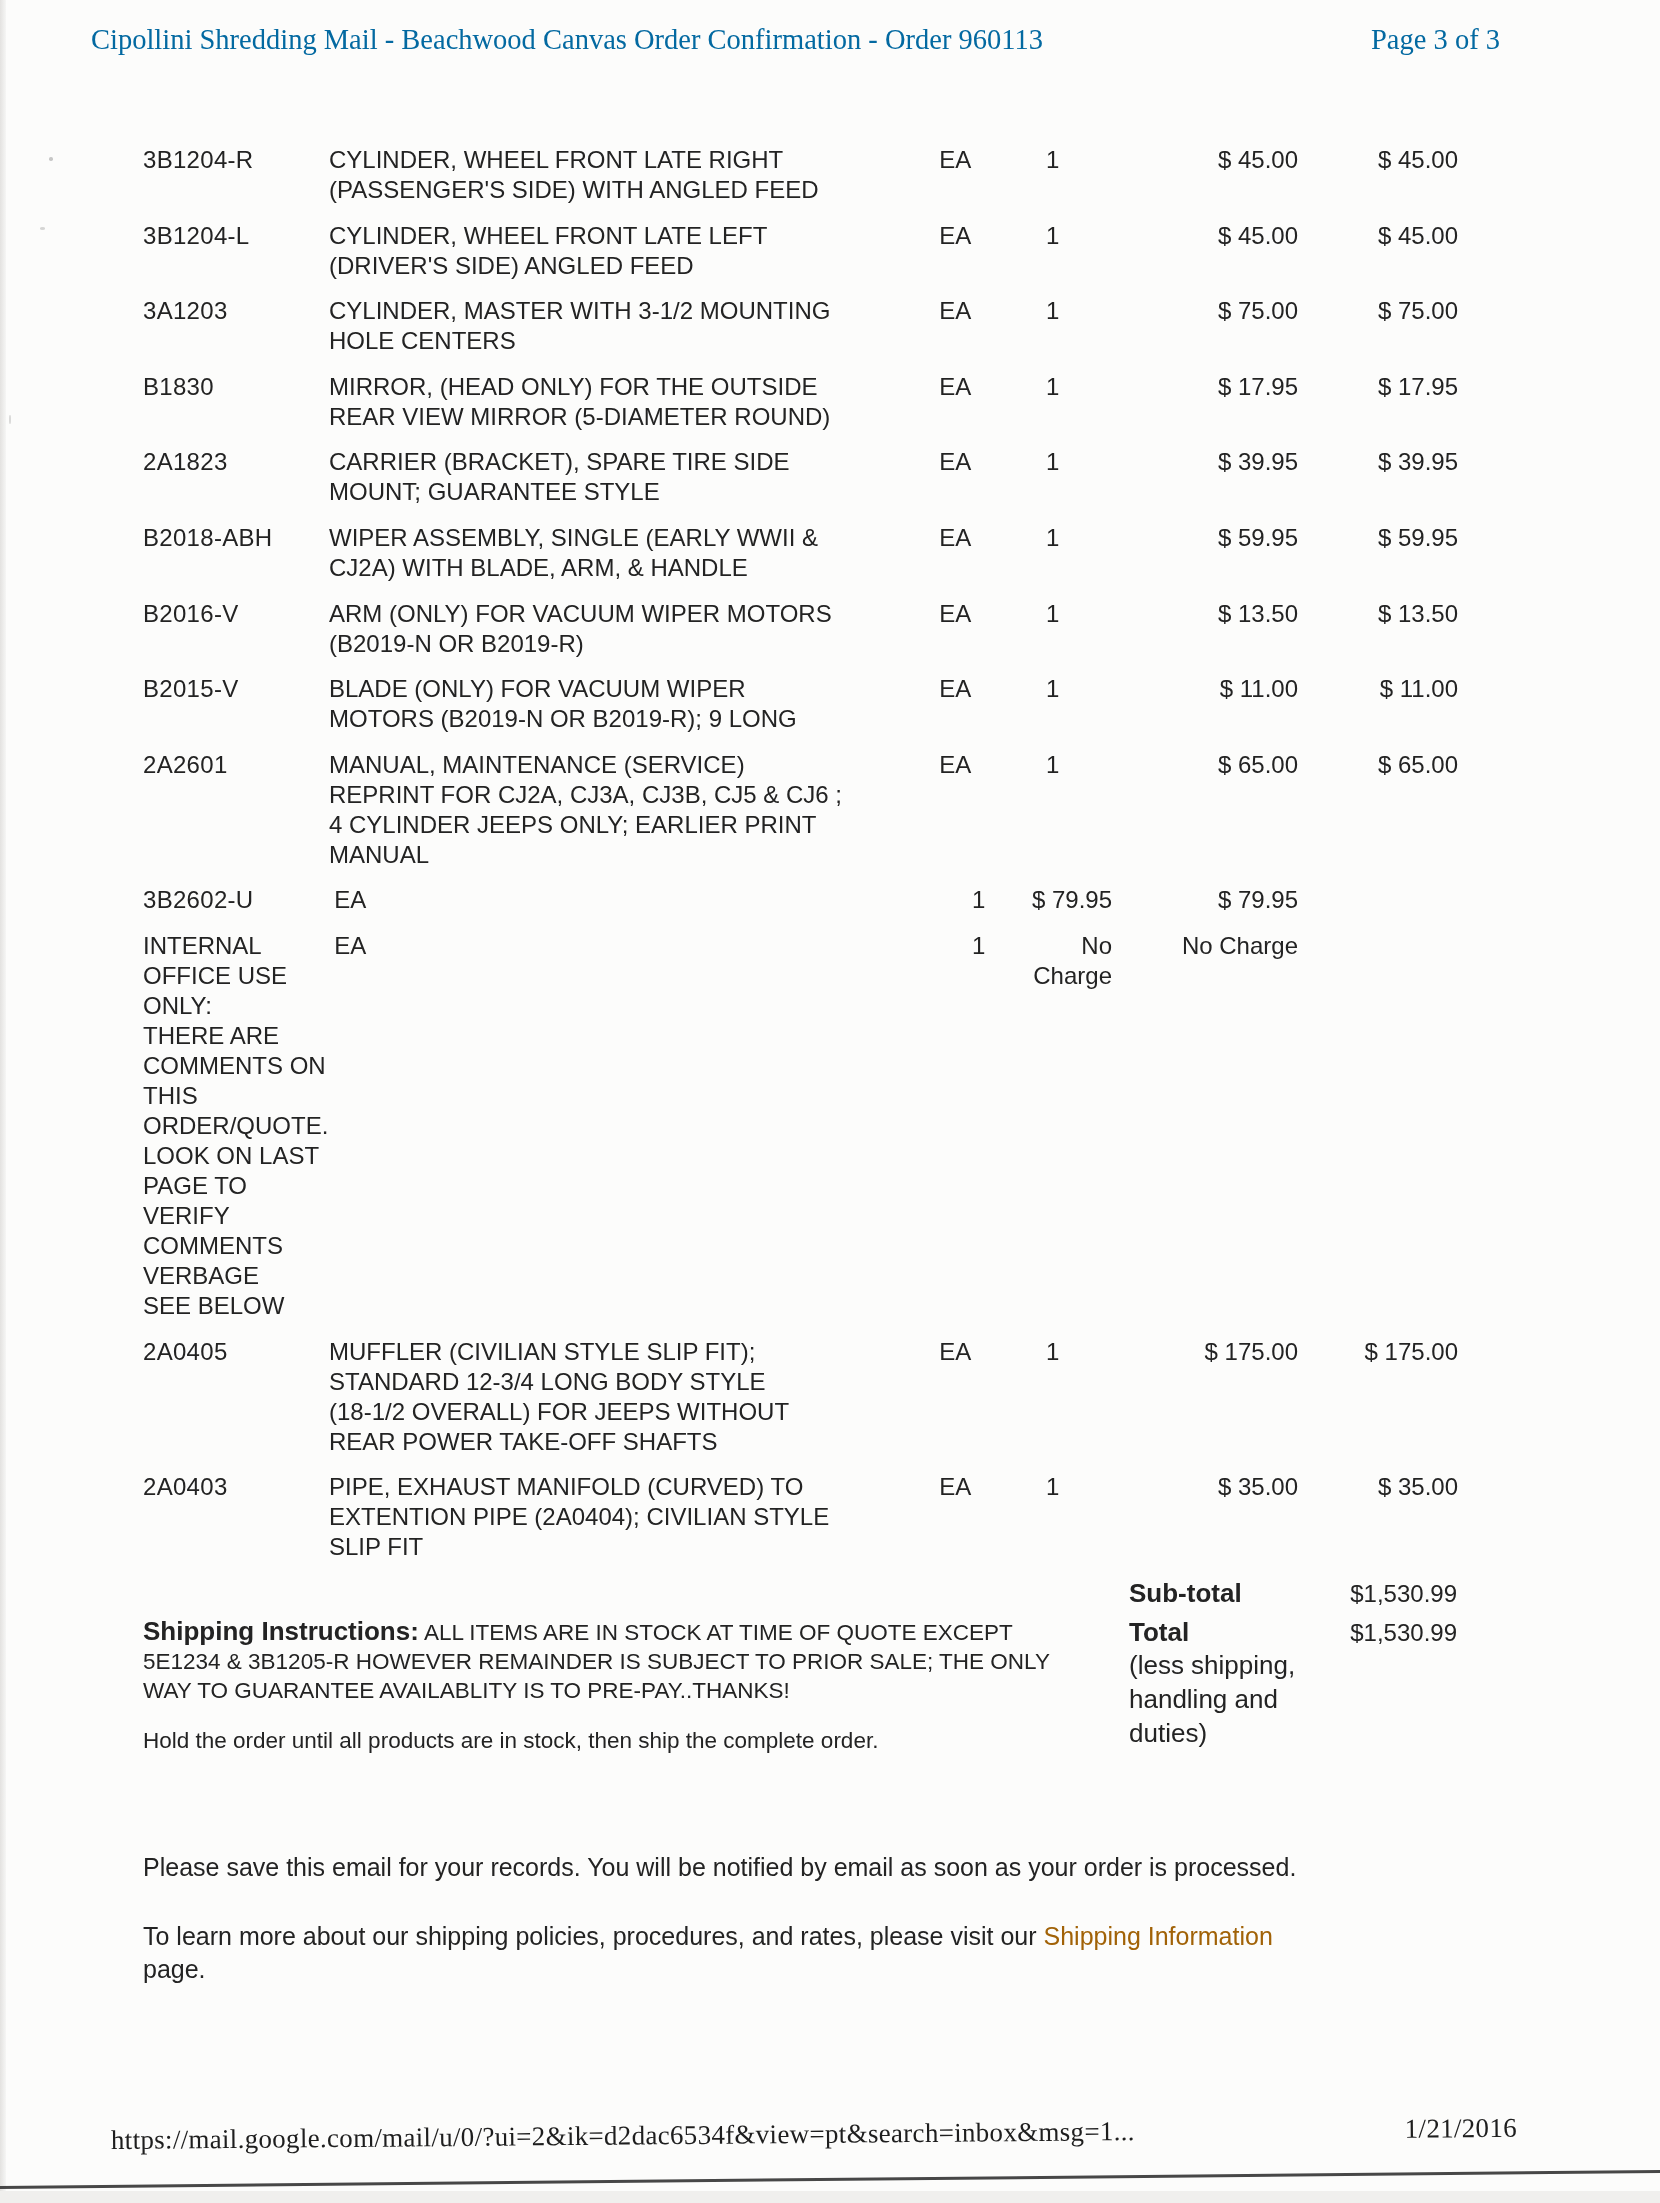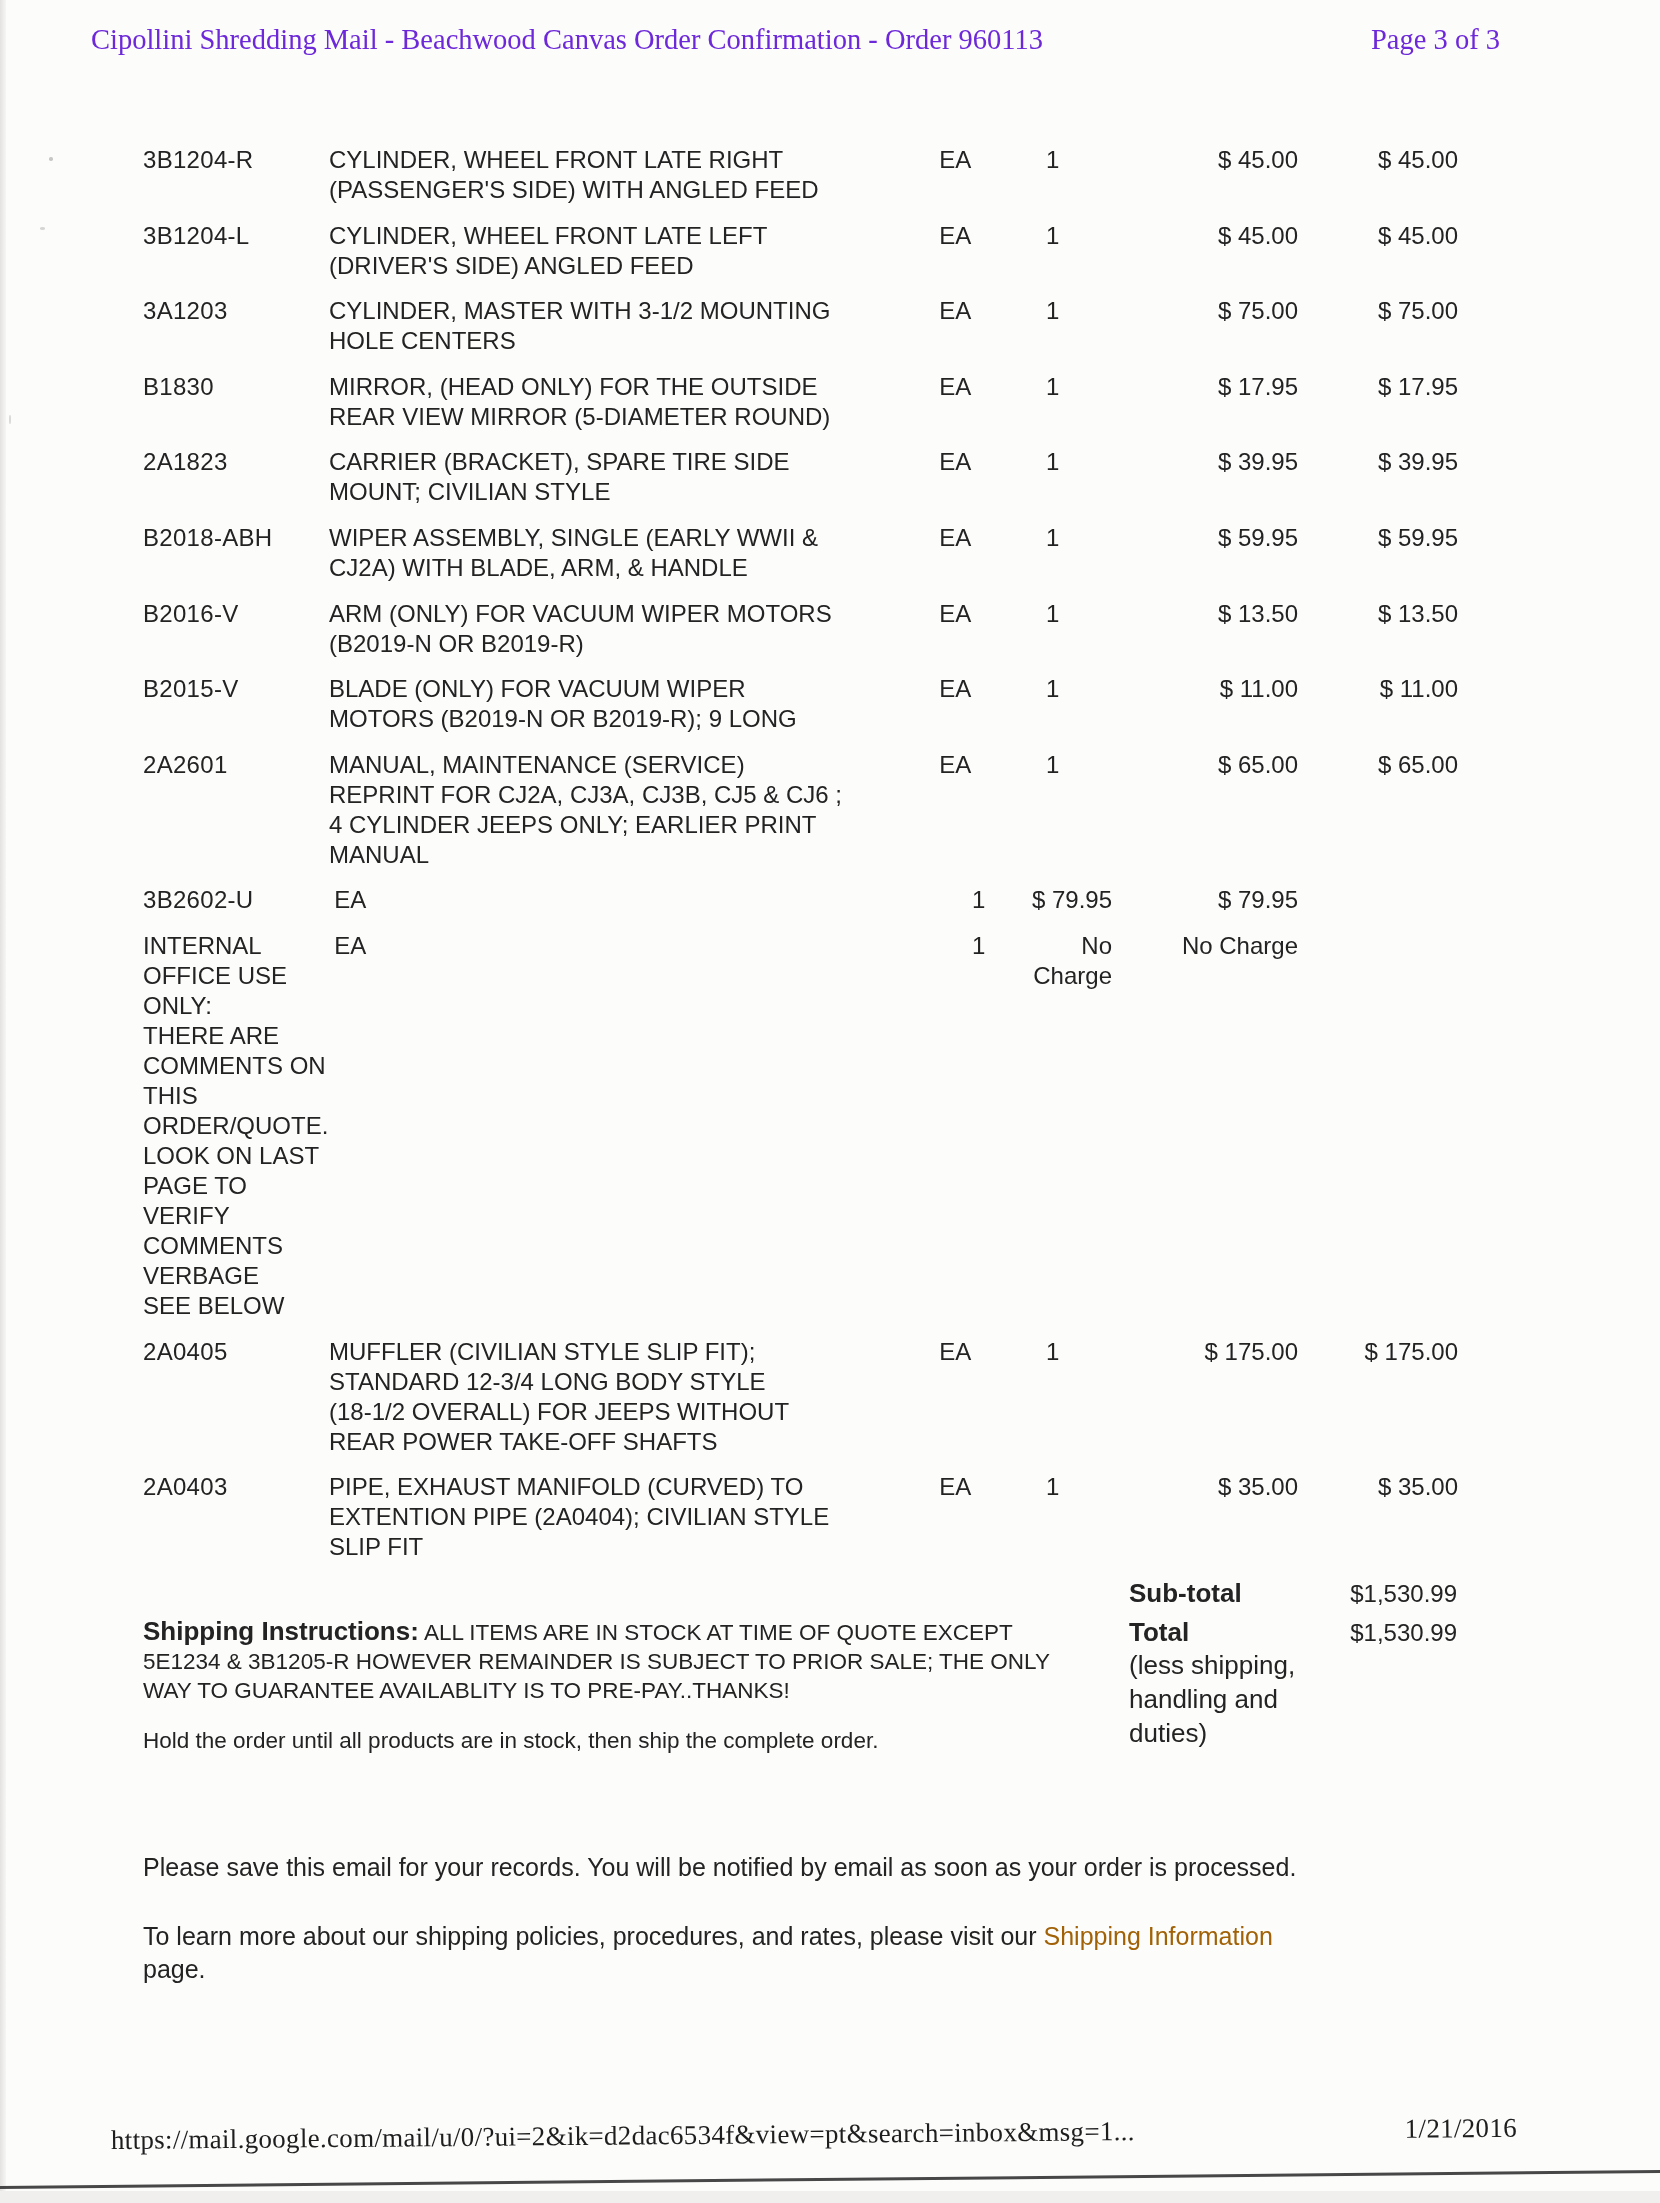--- a/index.html
+++ b/index.html
@@ -18,21 +18,21 @@
     background:#474747;transform:rotate(-0.55deg);transform-origin:left center;}
   .page-bottom-shade{position:absolute;left:0;bottom:0;width:100%;height:12px;background:#f0efed;}
   .speck{position:absolute;background:#9a9a9a;border-radius:50%;}
   .s1{left:49px;top:157px;width:3.5px;height:3.5px;opacity:.55;}
   .s2{left:40px;top:227px;width:5.2px;height:2.6px;opacity:.4;}
   .s3{left:8.6px;top:415px;width:2.6px;height:8.6px;opacity:.35;}
 
   .hdr{
     position:absolute;top:24px;left:91px;right:160px;
     display:flex;justify-content:space-between;align-items:baseline;
-    font-family:"Liberation Serif", serif;font-size:28.5px;color:#6d28d9;
+    font-family:"Liberation Serif", serif;font-size:28.5px;color:#0369a1;
   }
   .content{position:absolute;top:145px;left:143px;width:1314px;}
 
   .trow{display:grid;grid-template-columns:186px 605px 74px 104px 186px 160px;
     font-size:24px;line-height:30px;margin-bottom:15.6px;}
   .c-part{letter-spacing:0.3px;}
   .c-desc{white-space:pre-line;}
   .c-unit{padding-left:5.2px;}
   .c-qty{padding-left:38px;}
   .c-price,.c-ext{text-align:right;}
@@ -117,21 +117,21 @@
 REAR VIEW MIRROR (5-DIAMETER ROUND)</div>
     <div class="c-unit">EA</div>
     <div class="c-qty">1</div>
     <div class="c-price">$ 17.95</div>
     <div class="c-ext">$ 17.95</div>
   </div>
 
   <div class="trow">
     <div class="c-part">2A1823</div>
     <div class="c-desc">CARRIER (BRACKET), SPARE TIRE SIDE
-MOUNT; CIVILIAN STYLE</div>
+MOUNT; GUARANTEE STYLE</div>
     <div class="c-unit">EA</div>
     <div class="c-qty">1</div>
     <div class="c-price">$ 39.95</div>
     <div class="c-ext">$ 39.95</div>
   </div>
 
   <div class="trow">
     <div class="c-part">B2018-ABH</div>
     <div class="c-desc">WIPER ASSEMBLY, SINGLE (EARLY WWII &amp;
 CJ2A) WITH BLADE, ARM, &amp; HANDLE</div>

